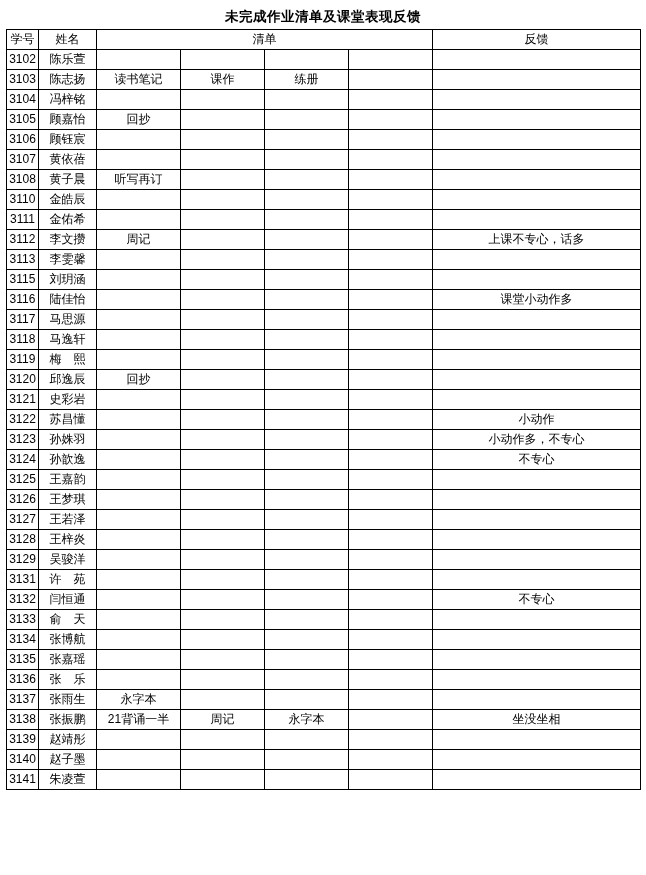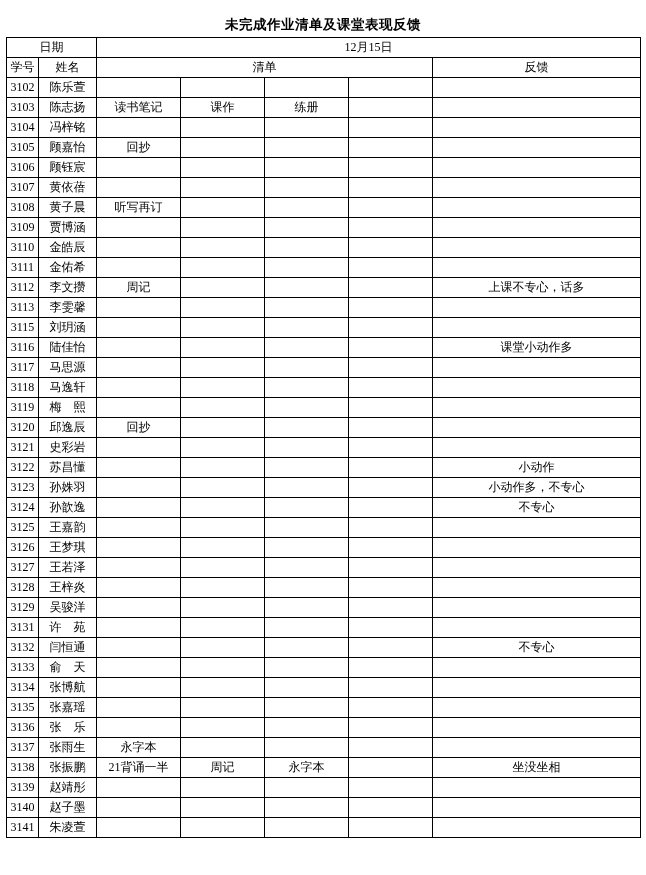--- a/index.html
+++ b/index.html
@@ -9,23 +9,22 @@
   }
   body {
     font-family: "Liberation Sans", sans-serif;
     font-size: 12px;
     color: #000000;
   }
   .sheet {
     width: 646px;
     height: 875px;
     box-sizing: border-box;
-    padding: 16px 6px 0 6px;
+    padding: 8px 6px 0 6px;
     position: relative;
-    font-family: Liberation Serif, serif;
   }
   .title {
     text-align: center;
     font-weight: bold;
     font-size: 13.5px;
     line-height: 18px;
     padding-bottom: 3px;
     letter-spacing: 0.5px;
   }
   table.grid {
@@ -65,24 +64,20 @@
       <col class="c-id">
         <col class="c-name">
         <col class="c-l1">
         <col class="c-l2">
         <col class="c-l3">
         <col class="c-l4">
         <col class="c-fb">
     </colgroup>
     <tbody>
       <tr>
-        <td class="date-label" colspan="2">日期</td>
-        <td class="date-val" colspan="5">12月15日</td>
-      </tr>
-      <tr>
         <td class="hdr">学号</td>
         <td class="hdr">姓名</td>
         <td class="hdr" colspan="4">清单</td>
         <td class="hdr">反馈</td>
       </tr>
         <tr>
           <td class="c-id">3102</td>
           <td class="c-name">陈乐萱</td>
           <td class="c-l1"></td>
           <td class="c-l2"></td>
@@ -132,29 +127,20 @@
           <td class="c-l1"></td>
           <td class="c-l2"></td>
           <td class="c-l3"></td>
           <td class="c-l4"></td>
           <td class="c-fb"></td>
         </tr>
         <tr>
           <td class="c-id">3108</td>
           <td class="c-name">黄子晨</td>
           <td class="c-l1">听写再订</td>
-          <td class="c-l2"></td>
-          <td class="c-l3"></td>
-          <td class="c-l4"></td>
-          <td class="c-fb"></td>
-        </tr>
-        <tr>
-          <td class="c-id">3109</td>
-          <td class="c-name">贾博涵</td>
-          <td class="c-l1"></td>
           <td class="c-l2"></td>
           <td class="c-l3"></td>
           <td class="c-l4"></td>
           <td class="c-fb"></td>
         </tr>
         <tr>
           <td class="c-id">3110</td>
           <td class="c-name">金皓辰</td>
           <td class="c-l1"></td>
           <td class="c-l2"></td>

